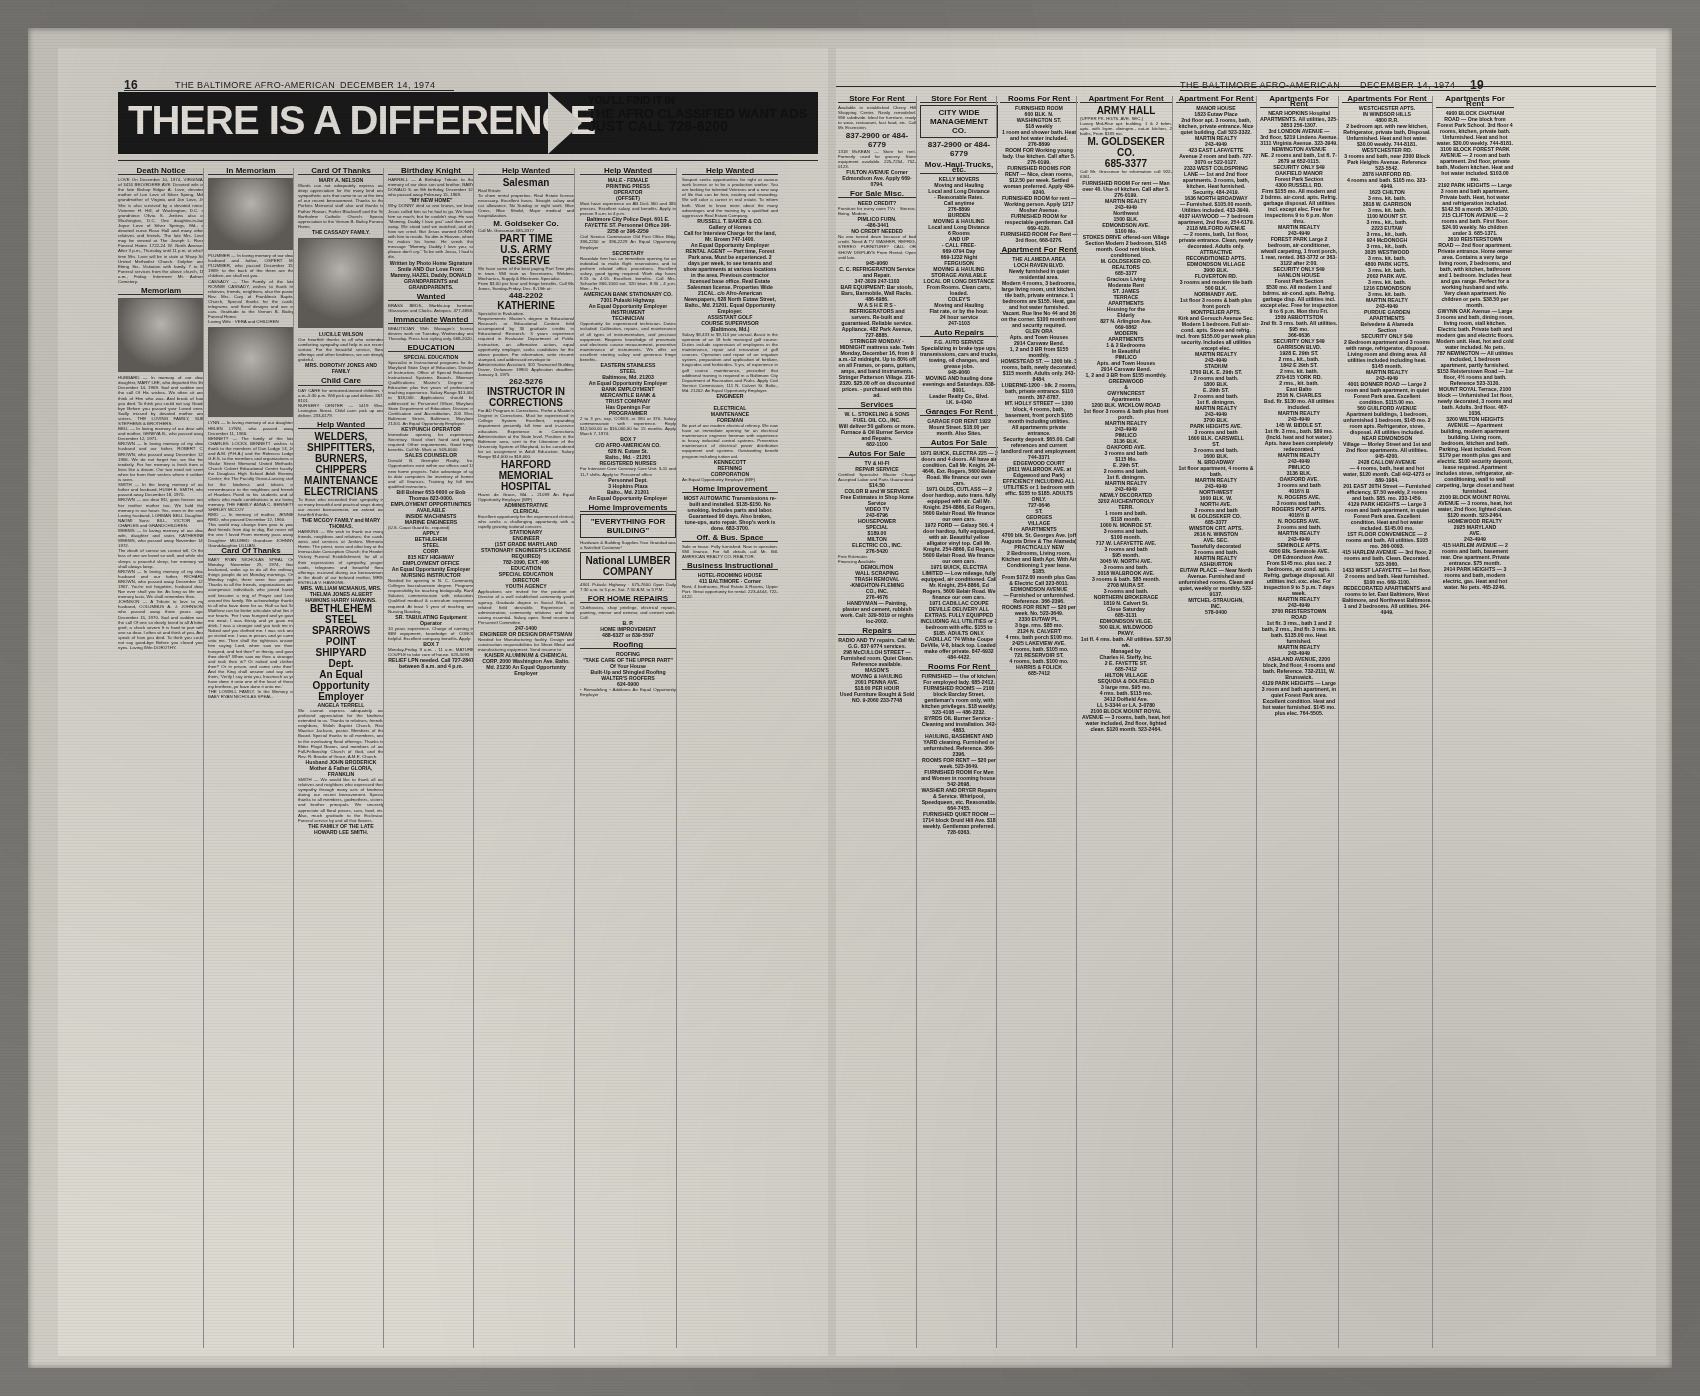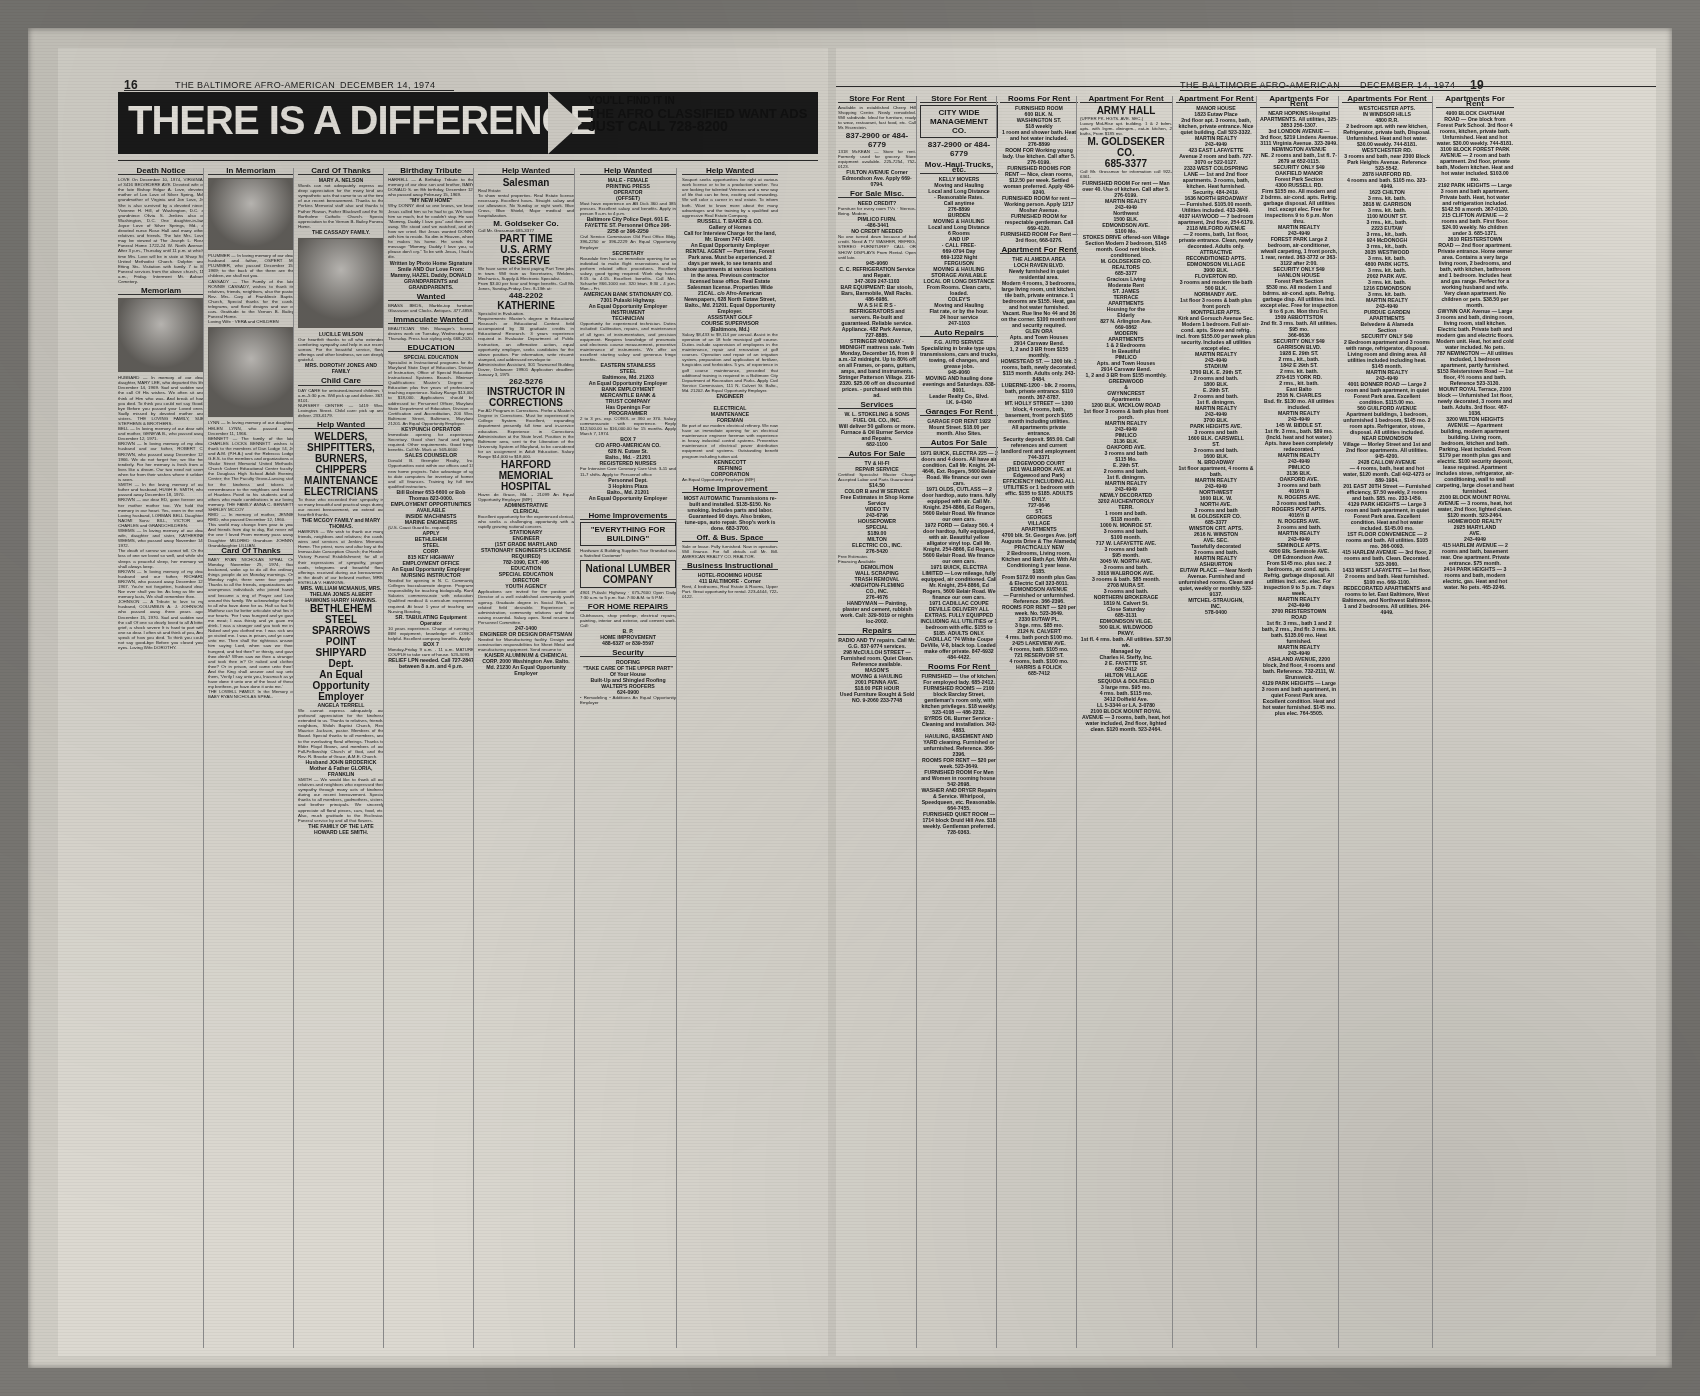--- a/index.html
+++ b/index.html
@@ -128,21 +128,21 @@
 Dept.
 An Equal Opportunity Employer</div>
       <div class="adsub" style="white-space: pre-line;">ANGELA TERRELL</div>
       <div style="white-space: pre-line;">We cannot express adequately our profound appreciation for the kindness extended to us. Thanks to relatives, friends, neighbors, Shiloh Baptist Church, Rev. Maurice Jackson, pastor. Members of the Board. Special thanks to all members, and to the everlasting floral offerings. Thanks to Elder Floyd Brown, and members of our Full-Fellowship Church of God, and the Rev. R. Brooke of Grace, A.M.E. Church.</div>
       <div class="adsub" style="white-space: pre-line;">Husband JOHN BRODERICK</div>
       <div class="adsub" style="white-space: pre-line;">Mother &amp; Father GLORIA, FRANKLIN</div>
       <div style="white-space: pre-line;">SMITH — We would like to thank all our relatives and neighbors who expressed their sympathy through many acts of kindness during our recent bereavement. Special thanks to all members, godmothers, sisters, and brother principals. We sincerely appreciate all floral pieces, cars, food, etc. Also, much gratitude to the Ecclesiast Funeral service by and all that flowers.</div>
       <div class="adsub" style="white-space: pre-line;">THE FAMILY OF THE LATE HOWARD LEE SMITH.</div>
     </div>
     <div class="col" style="left: 388px; top: 168px; width: 86px; height: 1180px; overflow: hidden;">
-      <div class="colhead">Birthday Tribute</div>
+      <div class="colhead">Birthday Knight</div>
       <div style="white-space: pre-line;">HARRELL — A Birthday Tribute to the memory of our dear son and brother, BABY DONALD S. on 8th birthday, December 12, who passed away February 15, 1969.</div>
       <div class="adsub" style="white-space: pre-line;">"MY NEW HOME"</div>
       <div style="white-space: pre-line;">Why DONNY died so one knows, we know Jesus called him so he had to go. We loved him so much, but he couldn't stay. He said "Mommy, Daddy I love you" and then went away. We stood and we watched, and oh, how we cried. But Jesus wanted DONNY with him to reside. So dim in Heaven, where he makes his home. He sends this message "Mommy, Daddy I love you, so please don't cry." To be with Jesus, I had to die.</div>
       <div class="adsub" style="white-space: pre-line;">Written by Photo Home Signature Smile AND Our Love From: Mammy, HAZEL Daddy, DONALD GRANDPARENTS and GRANDPARENTS.</div>
       <div class="colhead" style="margin-top: 4px;">Wanted</div>
       <div class="sm">BRASS BEDS, Marble-top furniture, Glassware and Clocks. Antiques. 477-4858.</div>
       <div class="colhead" style="margin-top: 4px;">Immaculate Wanted</div>
       <div class="sm">BEAUTICIAN With Manager's license desires work on Tuesday, Wednesday and Thursday. Press hair styling only. 668-2020.</div>
       <div class="colhead" style="margin-top: 4px;">EDUCATION</div>
       <div class="adsub" style="white-space: pre-line;">SPECIAL EDUCATION</div>
@@ -239,34 +239,34 @@
       <div class="adsub" style="white-space: pre-line;">BOX 7
 C/O AFRO-AMERICAN CO.
 628 N. Eutaw St.
 Balto., Md. - 21201</div>
       <div class="adsub" style="white-space: pre-line;">REGISTERED NURSES</div>
       <div style="white-space: pre-line;">For Intensive Care Coronary Care Unit. 3-11 and 11-7 shifts. Apply to: Personnel office</div>
       <div class="adsub" style="white-space: pre-line;">Personnel Dept.
 3 Hopkins Plaza
 Balto., Md. 21201
 An Equal Opportunity Employer</div>
-      <div class="colhead" style="margin-top: 12px;">Home Improvements</div>
+      <div class="colhead" style="margin-top: 4px;">Home Improvements</div>
       <div class="box med">"EVERYTHING FOR BUILDING"</div>
       <div class="sm">Hardware &amp; Building Supplies
 Your Grandad was a Satisfied Customer!</div>
       <div class="box big" style="background: rgb(207, 203, 194);">National LUMBER COMPANY</div>
       <div class="sm">4901 Pulaski Highway · 675-7600
 Open Daily 7:30 a.m. to 5 p.m.
 Sat. 7:30 A.M. to 5 P.M.</div>
       <div class="colhead" style="margin-top: 4px;">FOR HOME REPAIRS</div>
       <div style="white-space: pre-line;">Clubhouses, shop privilege, electrical repairs, painting, interior and exterior, and cement work. Call:</div>
       <div class="adsub" style="white-space: pre-line;">B. P.
 HOME IMPROVEMENT
 488-6327 or 839-5597</div>
-      <div class="colhead" style="margin-top: 4px;">Security</div>
+      <div class="colhead" style="margin-top: 4px;">Roofing</div>
       <div class="adsub" style="white-space: pre-line;">ROOFING
 "TAKE CARE OF THE UPPER PART"
 Of Your House
 Built-Up and Shingled Roofing</div>
       <div class="adsub" style="white-space: pre-line;">WALTER'S ROOFERS
 624-0900</div>
       <div class="sm">• Remodeling
 • Additions
 An Equal Opportunity Employer</div>
     </div>

